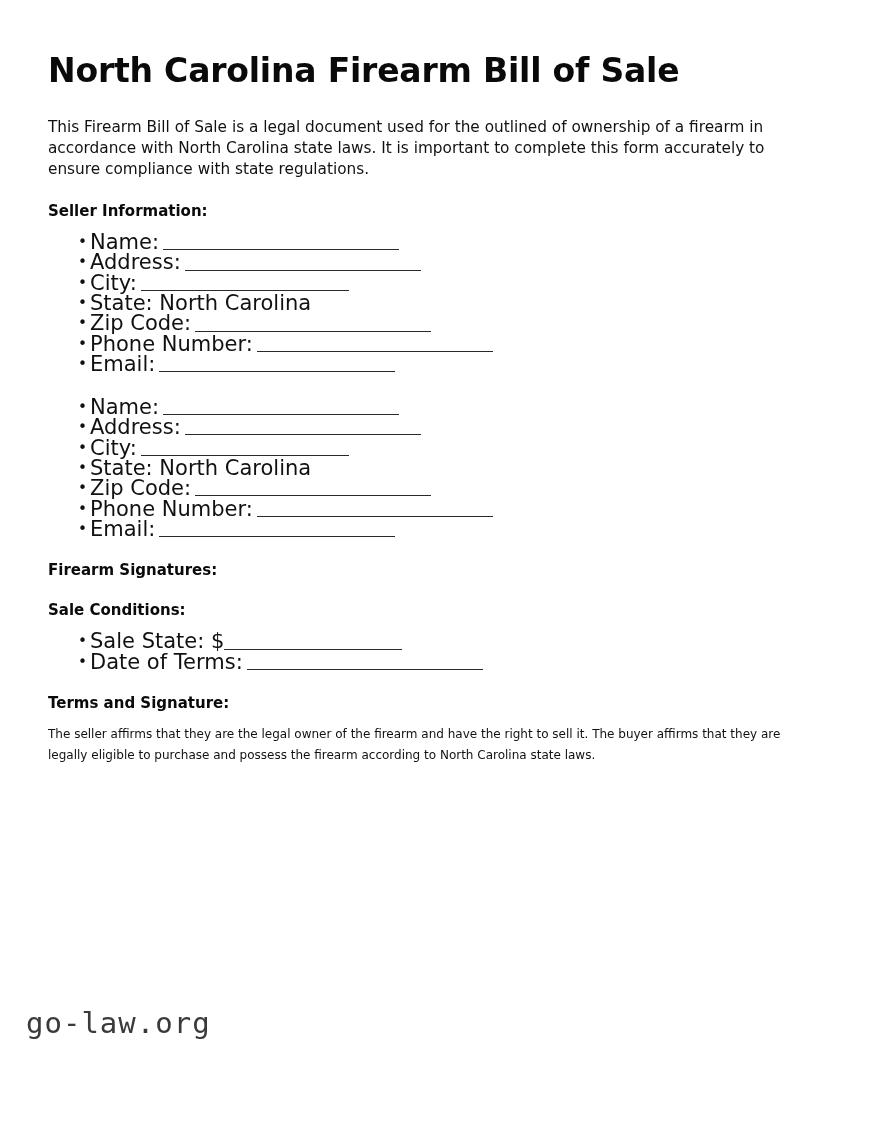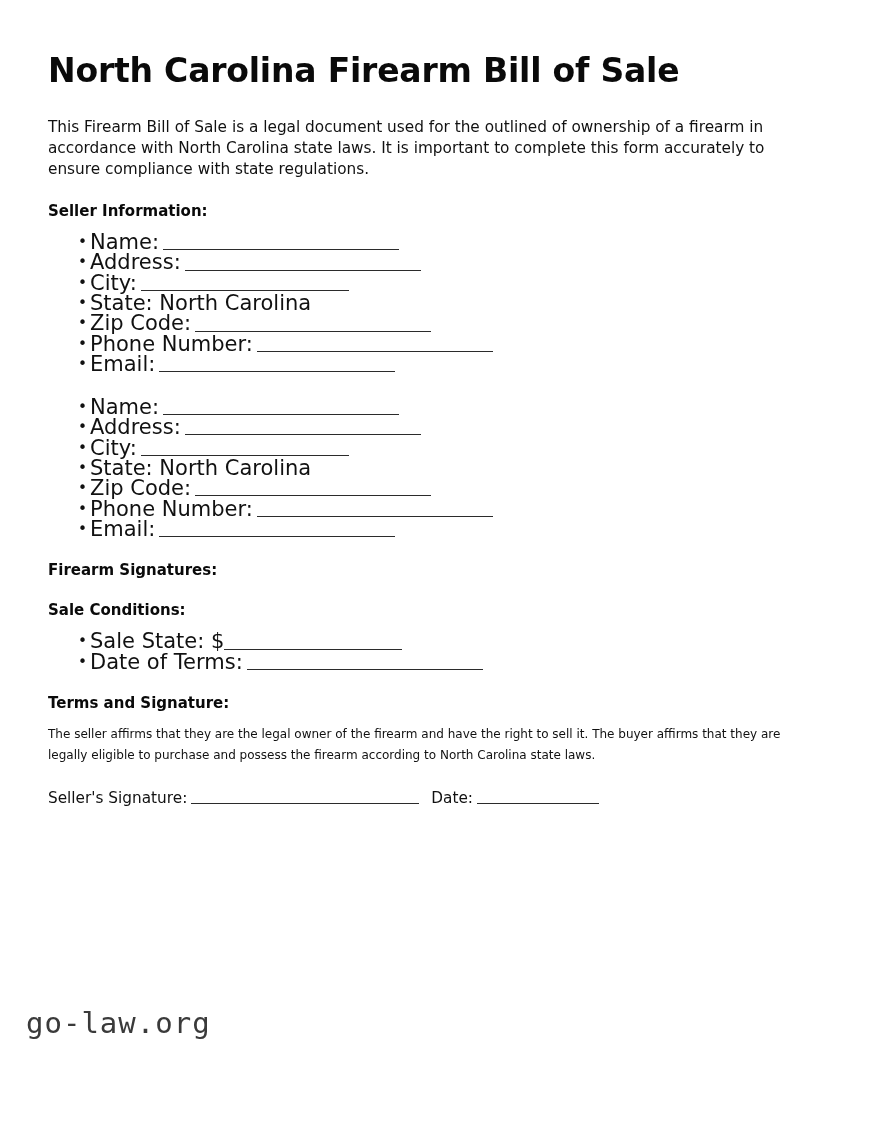--- a/index.html
+++ b/index.html
@@ -159,20 +159,17 @@
   </div>
 
   <div class="section-block">
     <div class="section-heading">Terms and Signature:</div>
     <div>
         <p class="terms-para">The seller affirms that they are the legal owner of the firearm and have the right to sell it. The buyer affirms that they are legally eligible to purchase and possess the firearm according to North Carolina state laws.</p>
       </div>
   </div>
 
   <div class="section-block">
-    <p class="sig-line">
-      <span>Seller's Signature:</span><span class="blank gap" style="width: 228px;"></span><span style="margin-left:12px;">Date:</span><span class="blank gap" style="width: 122px;"></span>
-    </p>
   </div>
 
 </div>
 
 <div class="watermark">go-law.org</div>
 
 </body></html>

